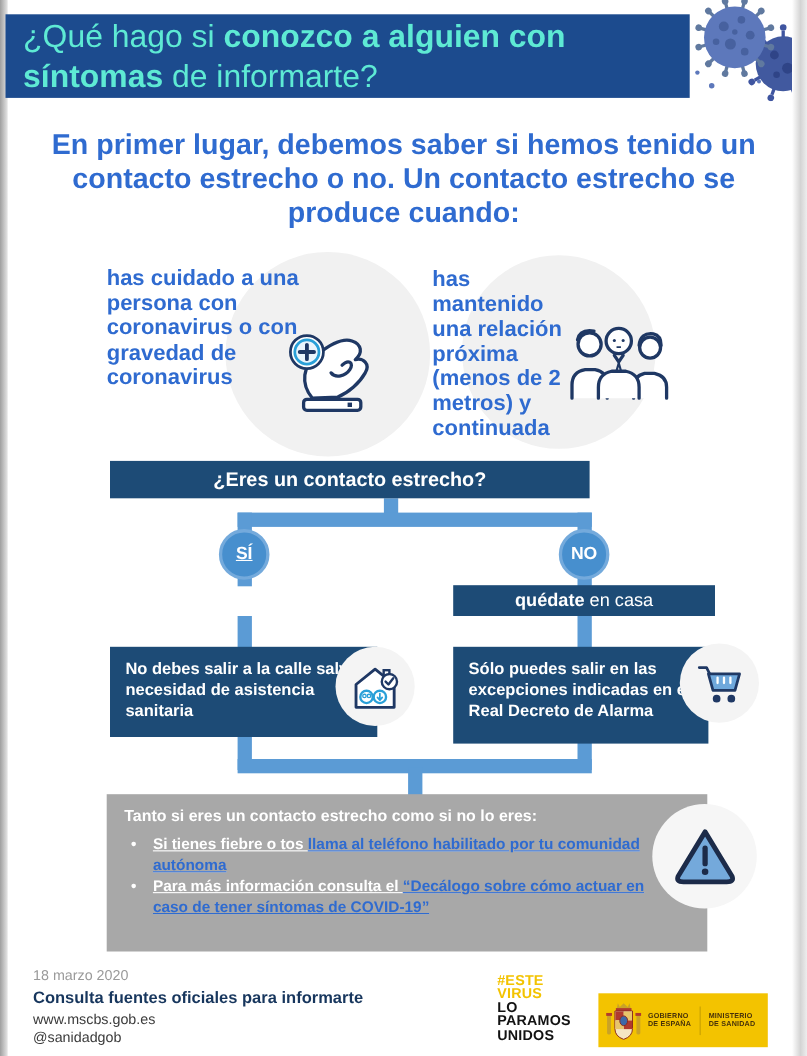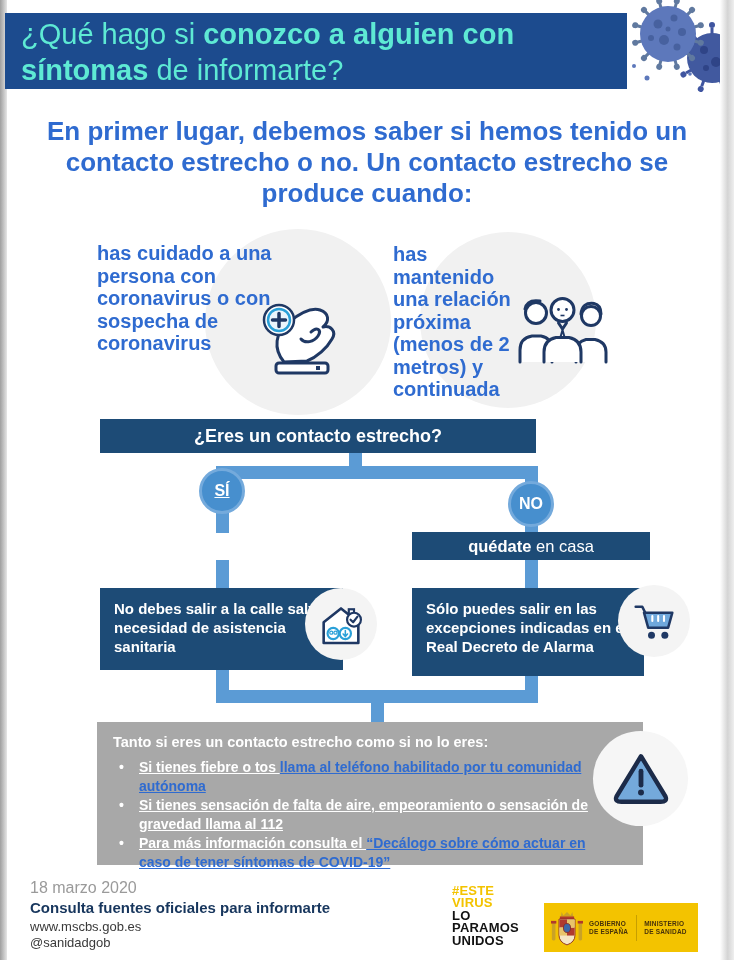--- a/index.html
+++ b/index.html
@@ -42,21 +42,21 @@
   .hline1 { left:216px; top:466px; width:322px; height:13px; }
   .vleft1 { left:216px; top:466px; width:13px; height:67px; }
   .vright1{ left:525px; top:466px; width:13px; height:67px; }
   .vleft2 { left:216px; top:560px; width:13px; height:140px; }
   .vright2{ left:525px; top:560px; width:13px; height:140px; }
   .hline2 { left:216px; top:690px; width:322px; height:13px; }
   .stub2  { left:371px; top:698px; width:13px; height:26px; }
   .node { position:absolute; width:46px; height:46px; border-radius:50%;
           background:#478fce; border:3px solid #74aadc; color:#fff; font-weight:700;
           font-size:16px; text-align:center; line-height:40px; z-index:3; }
-  .node-yes { left:199px; top:468px;text-decoration:underline; }
+  .node-yes { left:199px; top:481px;text-decoration:underline; }
   .node-no  { left:508px; top:481px; }
   .flow-bar { position:absolute; top:532px; height:28px; line-height:28px;
               text-align:center; font-size:16.5px; font-weight:400; z-index:2; }
   .flow-bar b { font-weight:700; }
   .bar-yes { left:100px; width:245px; font-weight:700; }
   .bar-no  { left:412px; width:238px; }
   .flow-box { position:absolute; top:588px; padding:11px 14px; font-weight:700;
               font-size:15px; line-height:19px; z-index:2; }
   .box-yes { left:100px; width:243px; height:82px; }
   .box-no  { left:412px; width:232px; height:88px; }
@@ -72,21 +72,21 @@
   .notice ul { list-style:none; width:494px;text-decoration:underline; }
   .notice li { position:relative; padding-left:26px; font-weight:700; font-size:14px;
                line-height:18.5px; margin-bottom:1px; }
   .notice li::before { content:"•"; position:absolute; left:6px; top:0; font-size:14px; }
   .nlink { color:#2f6bd0; text-decoration:underline; cursor:pointer; }
   .warn-circle { position:absolute; left:593px; top:731px; width:95px; height:95px;
                  border-radius:50%; background:#f6f6f6; z-index:2;
                  display:flex; align-items:center; justify-content:center; }
 
   
-  .f-date   { position:absolute; left:30px; top:879px; font-size:16px; color:#9a9a9a; }
+  .f-date   { position:absolute; left:30px; top:879px; font-size:13px; color:#9a9a9a; }
   .f-advice { position:absolute; left:30px; top:899px; font-size:15px; font-weight:700; color:#17365d; }
   .f-web    { position:absolute; left:30px; top:919px; font-size:13px; color:#3a3a3a; }
   .f-social { position:absolute; left:30px; top:935px; font-size:13px; color:#3a3a3a; }
   .campaign { position:absolute; left:452px; top:885px; font-weight:900; font-size:13px;
               line-height:12.4px; letter-spacing:.2px; color:#121212; }
   .campaign .yellow { color:#f3c300; }
   .gov-logo { position:absolute; left:544px; top:903px; width:154px; height:49px;
               background:#f3c300; display:flex; align-items:center; }
   .gov-text { font-size:6.5px; font-weight:700; color:#47320a; line-height:8px; letter-spacing:.2px; }
   .gov-div  { width:1px; height:26px; background:rgba(0,0,0,.18); margin:0 7px 0 8px; }
@@ -215,21 +215,21 @@
         <circle cx="27" cy="78" r="2.5" fill="#5d78bb"></circle>
       <circle cx="70" cy="74" r="1.8" fill="#5d78bb"></circle>
     </g>
   </svg>
 
   <p class="intro">En primer lugar, debemos saber si hemos tenido un contacto estrecho o no. Un contacto estrecho se produce cuando:</p>
 
   <div class="bg-circle bgc-left"></div>
   <div class="bg-circle bgc-right"></div>
 
-  <div class="cond cond-left">has cuidado a una persona con coronavirus o con sospecha de coronavirus</div>
+  <div class="cond cond-left">has cuidado a una persona con coronavirus o con gravedad de coronavirus</div>
   <svg class="hand-svg" width="84" height="96" viewBox="0 0 84 96">
     <g fill="#fff" stroke="#1f3864" stroke-width="3" stroke-linejoin="round" stroke-linecap="round">
       <path d="M26,78 C15,65 17,48 31,38 C41,30 53,23 62,26 C71,29 72,37 65,43 C72,41 79,47 74,55 C69,64 59,73 49,77 Z"></path>
       <path d="M53,48 C59,42 64,46 60,52 C56,58 47,60 43,55" fill="none"></path>
       <rect x="18" y="79" width="52" height="10" rx="3"></rect>
       <rect x="58" y="82" width="4" height="4" fill="#1f3864" stroke="none"></rect>
     </g>
     <circle cx="21" cy="36" r="15" fill="#fff" stroke="#1f3864" stroke-width="2.5"></circle>
     <circle cx="21" cy="36" r="11" fill="#eaf5fc" stroke="#2aa0d8" stroke-width="2.5"></circle>
     <path d="M21,29.5 V42.5 M14.5,36 H27.5" stroke="#1f3864" stroke-width="3.5" stroke-linecap="round"></path>
@@ -295,21 +295,20 @@
       <path d="M28,24 V30 M35,24 V30 M42,24 V30" stroke="#fff" stroke-width="2.5" stroke-linecap="round"></path>
       <circle cx="27" cy="47" r="4.2" fill="#1f3864"></circle>
       <circle cx="43" cy="47" r="4.2" fill="#1f3864"></circle>
     </svg>
   </div>
 
   <div class="notice">
     <div class="notice-title">Tanto si eres un contacto estrecho como si no lo eres:</div>
     <ul>
       <li><span>Si tienes fiebre o tos </span><span class="nlink">llama al teléfono habilitado por tu comunidad autónoma</span></li>
-      <li><span>Si tienes sensación de falta de aire, empeoramiento o sensación de gravedad llama al 112</span></li>
       <li><span>Para más información consulta el </span><span class="nlink">“Decálogo sobre cómo actuar en caso de tener síntomas de COVID-19”</span></li>
     </ul>
   </div>
   <div class="warn-circle">
     <svg width="62" height="56" viewBox="0 0 70 64">
       <path d="M35,6 L63,52 Q65.5,58 57.5,58 H12.5 Q4.5,58 7,52 Z" fill="#74a9db" stroke="#1c2b49" stroke-width="5" stroke-linejoin="round"></path>
       <path d="M35,23 V39" stroke="#1c2b49" stroke-width="5.5" stroke-linecap="round"></path>
       <circle cx="35" cy="47.5" r="3.4" fill="#1c2b49"></circle>
     </svg>
   </div>

